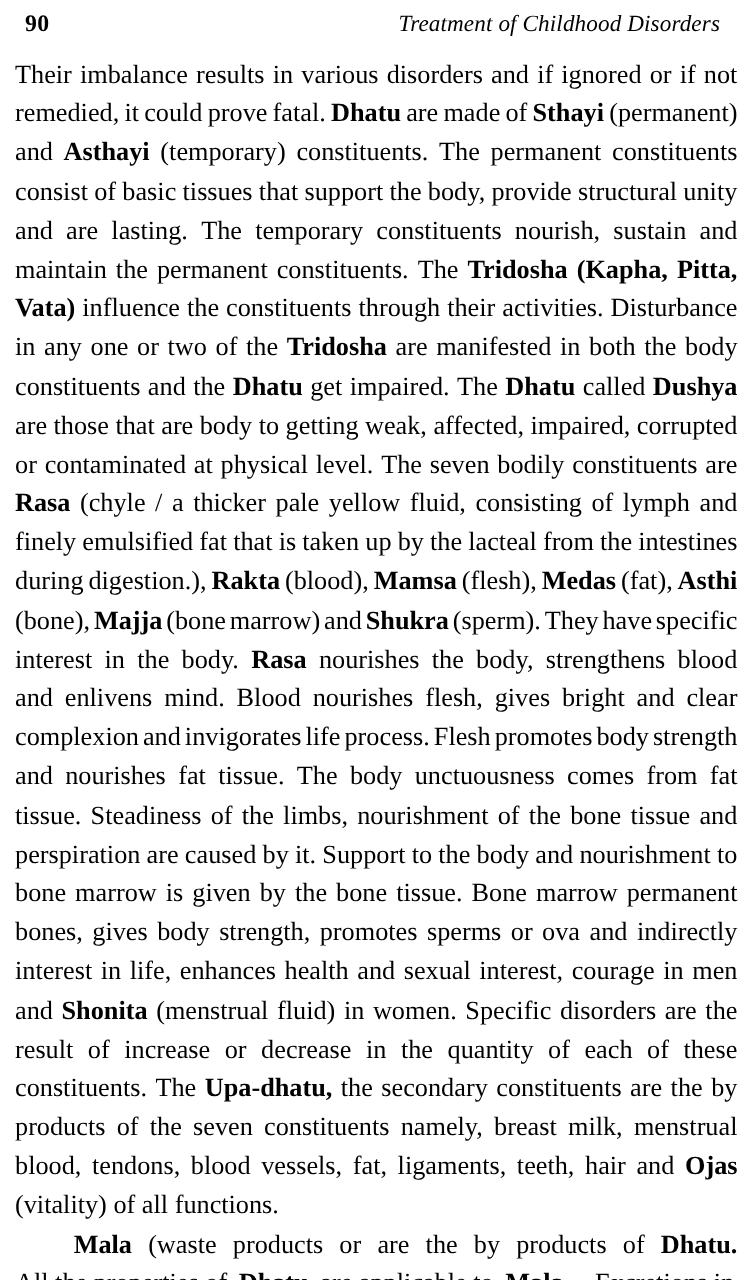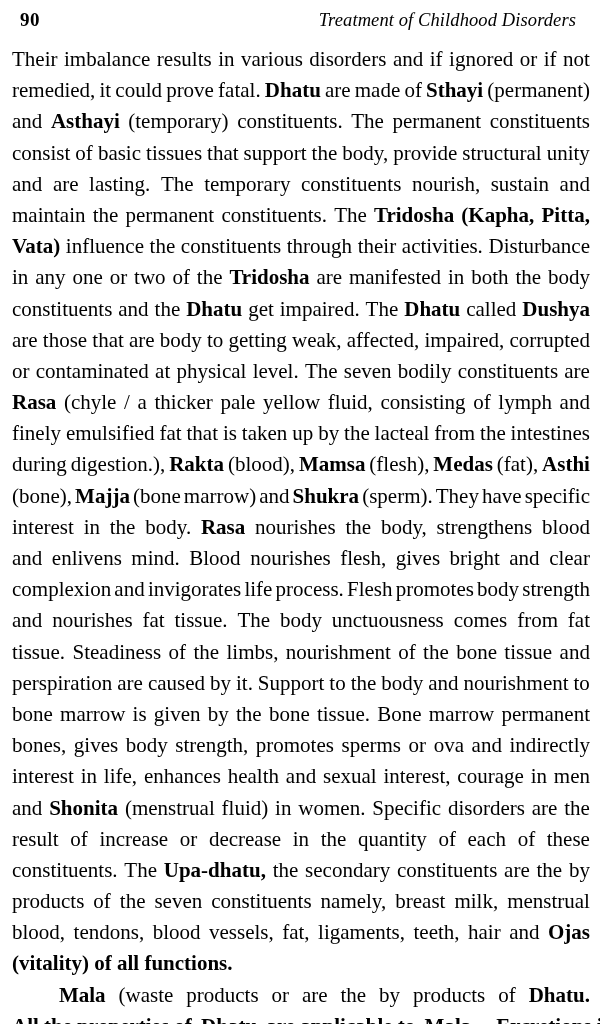--- a/index.html
+++ b/index.html
@@ -81,21 +81,21 @@
   
   .ln.flush {
     justify-content: flex-start;
   }
   .ln.flush .w + .w { margin-left: 0; }
 
   .w { white-space: pre; }
   .b  { font-weight: 700; }
 
   
-  .ln.flush .w { margin-right: 4px; font-weight: bold; }
+  .ln.flush .w { margin-right: 4px; }
 
   .indent {
     display: inline-block;
     width: 34px;
   }
 </style>
 </head>
 <body>
 
 <div class="page">

